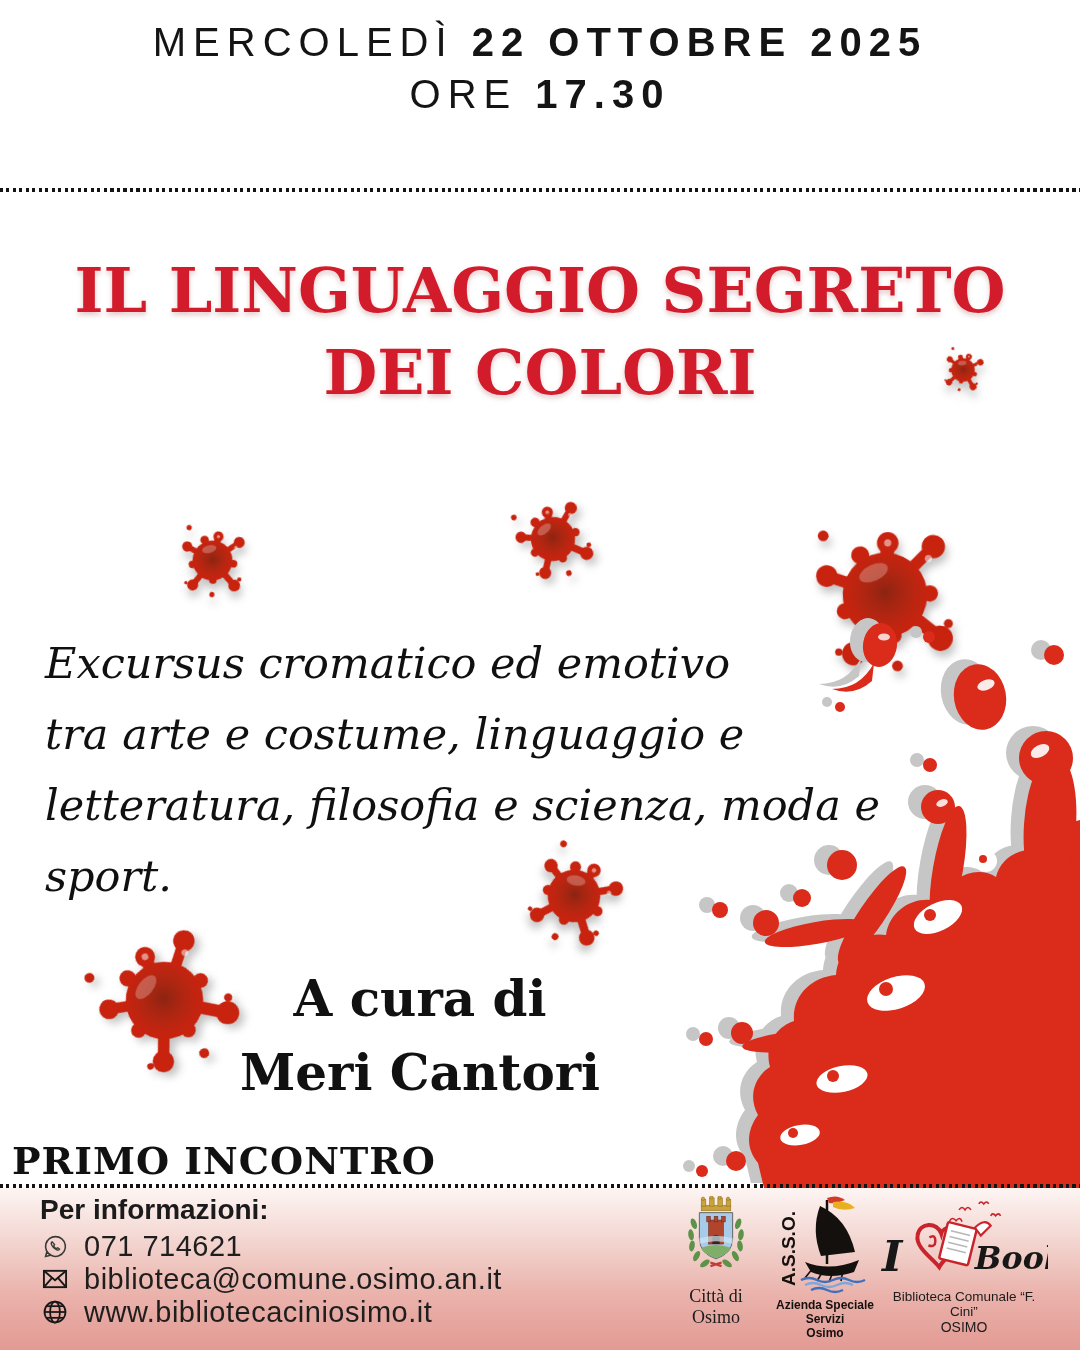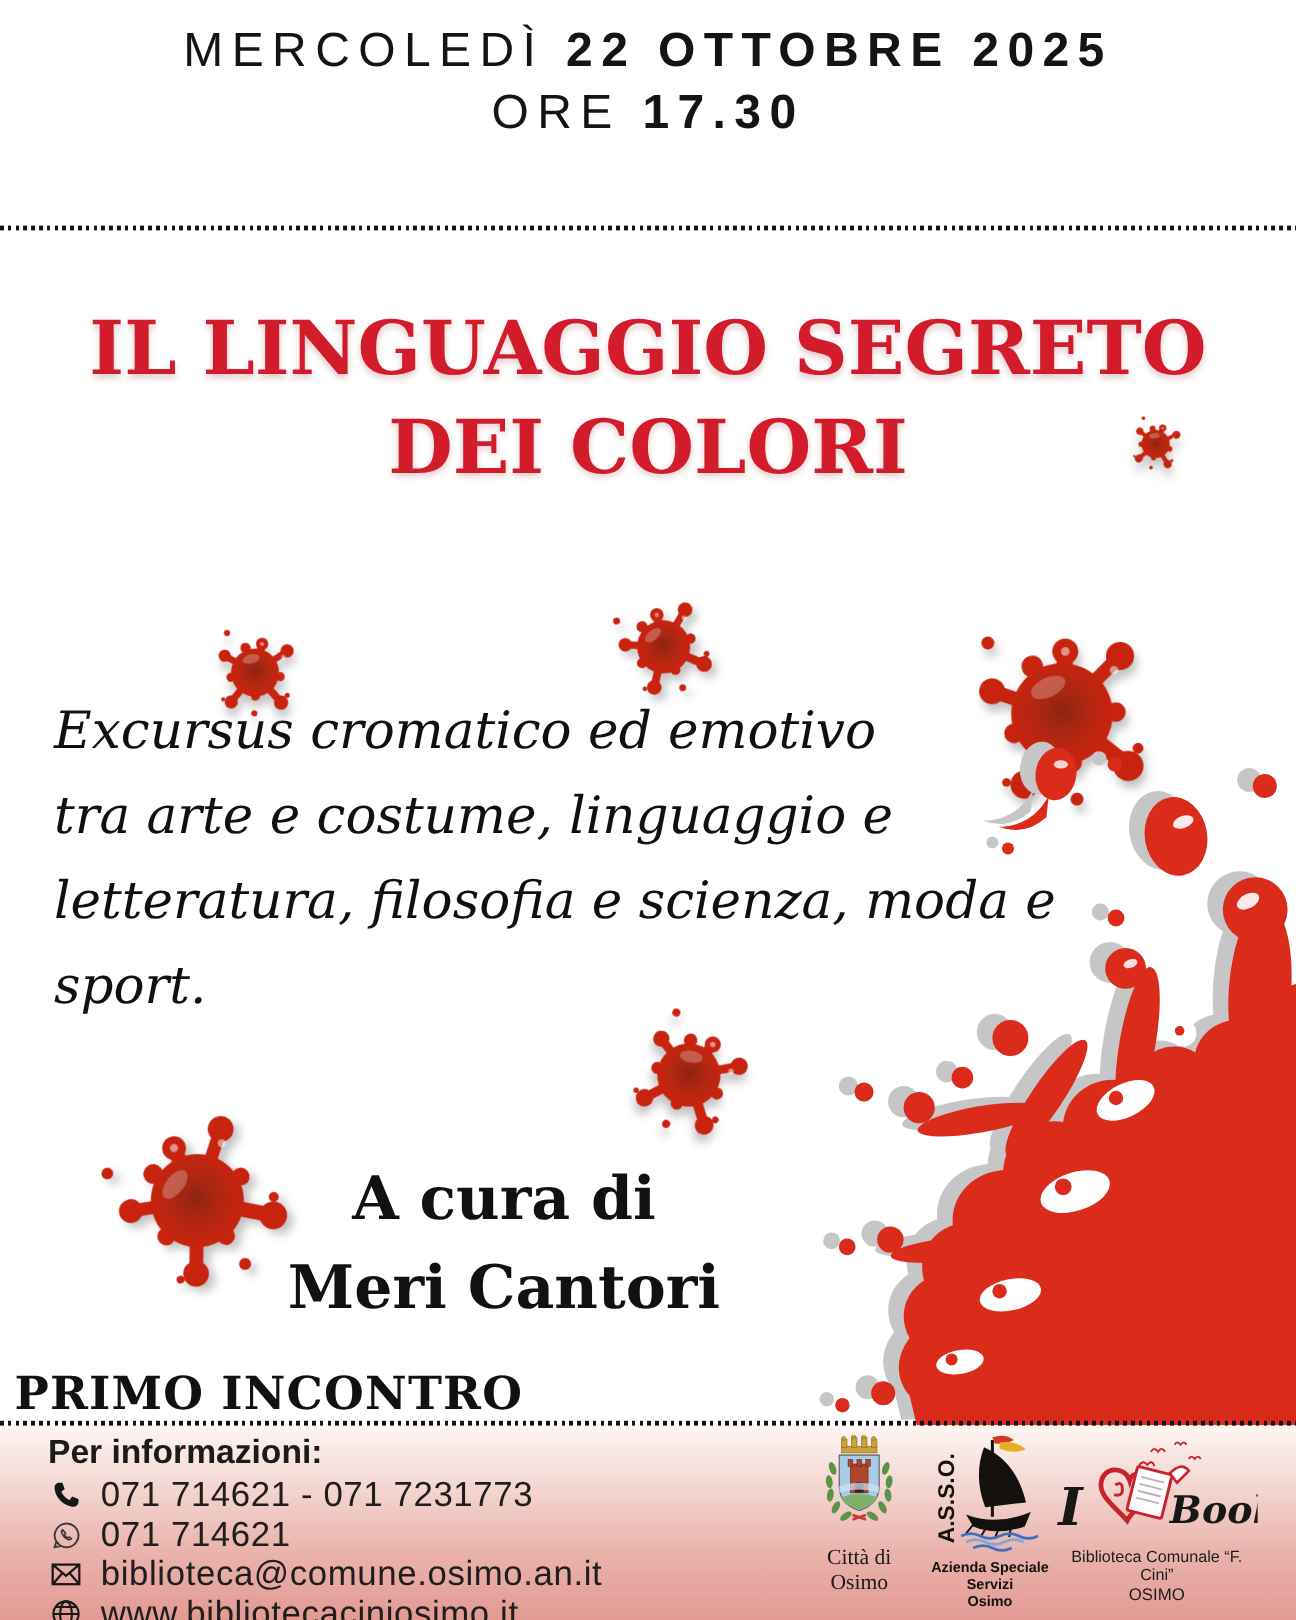--- a/index.html
+++ b/index.html
@@ -29,21 +29,21 @@
     text-shadow:0 3px 5px rgba(190,130,130,.45);
     letter-spacing:0px;
   }
   .subtitle {
     position:absolute; top:424px; left:0; width:100%; text-align:center;
     font-family:"DejaVu Serif","Liberation Serif",serif;
     font-size:42px; color:#0d0d0d;
   }
   
   .desc {
-    position:absolute; left:45px; top:574px;
+    position:absolute; left:45px; top:628px;
     font-family:"DejaVu Serif","Liberation Serif",serif;
     font-style:italic; font-size:43px; line-height:71px; color:#101010;
   }
   
   .curator {
     position:absolute; left:120px; top:962px; width:600px; text-align:center;
     font-family:"DejaVu Serif","Liberation Serif",serif;
     font-weight:700; font-size:50px; line-height:74px; color:#111;
   }
   .meeting {
@@ -242,28 +242,20 @@
       <ellipse cx="204" cy="22" rx="6" ry="3.5" fill="#fff" opacity="0.8"></ellipse>
     </g>
   </svg>
 
   <div class="dotted bottom"></div>
 
   <div class="footer">
     <div class="contacts">
       <div class="info-label">Per informazioni:</div>
 
-      <div class="contact-row">
-        <span class="cicon">
-          <svg viewBox="0 0 24 24" width="26" height="26">
-              <path d="M6.6,2.4 C5,2.4 3.2,4 3.2,5.8 C3.2,13.4 10.6,20.8 18.2,20.8 C20,20.8 21.6,19 21.6,17.4 L21.6,14.9 L16.7,13 L14.8,15.7 C12.3,14.7 9.4,11.8 8.4,9.3 L11,7.3 L9.2,2.4 Z" fill="#171717"></path>
-            </svg>
-        </span>
-        <span class="ctext">071 714621 - 071 7231773</span>
-      </div>
 
       <div class="contact-row">
         <span class="cicon">
           <svg viewBox="0 0 24 24" width="27" height="27" fill="none" stroke="#3a3a3a" stroke-width="1.4">
             <path d="M12,3.2 a8.8,8.8 0 1 1 -7.6,13.2 L3.2,20.8 L7.7,19.7 A8.8,8.8 0 0 1 12,3.2 Z"></path>
             <path d="M9,7.8 c-0.8,0.5 -1,1.6 -0.4,2.9 c0.8,1.8 2.3,3.3 4.1,4.1 c1.3,0.6 2.4,0.4 2.9,-0.4 l-1.6,-1.3 l-1.2,0.8 c-1,-0.5 -1.9,-1.4 -2.4,-2.4 l0.8,-1.2 Z" stroke-width="1.2"></path>
           </svg>
         </span>
         <span class="ctext">071 714621</span>
       </div>

